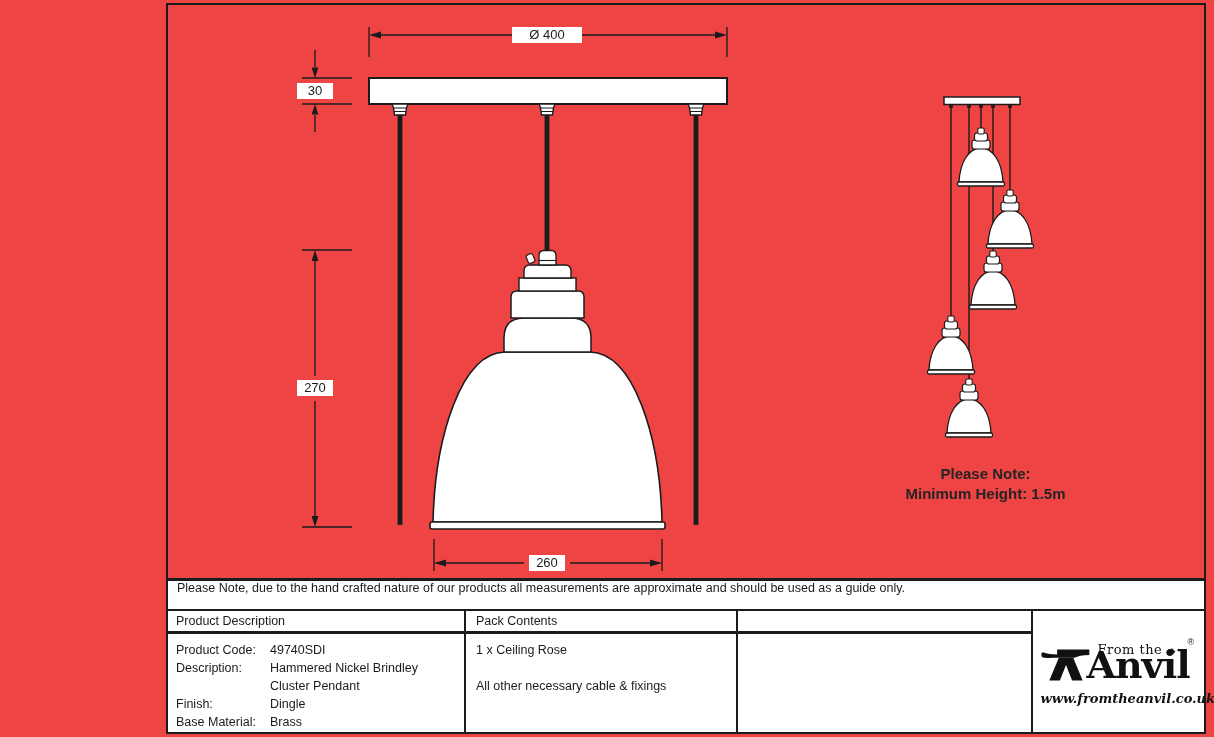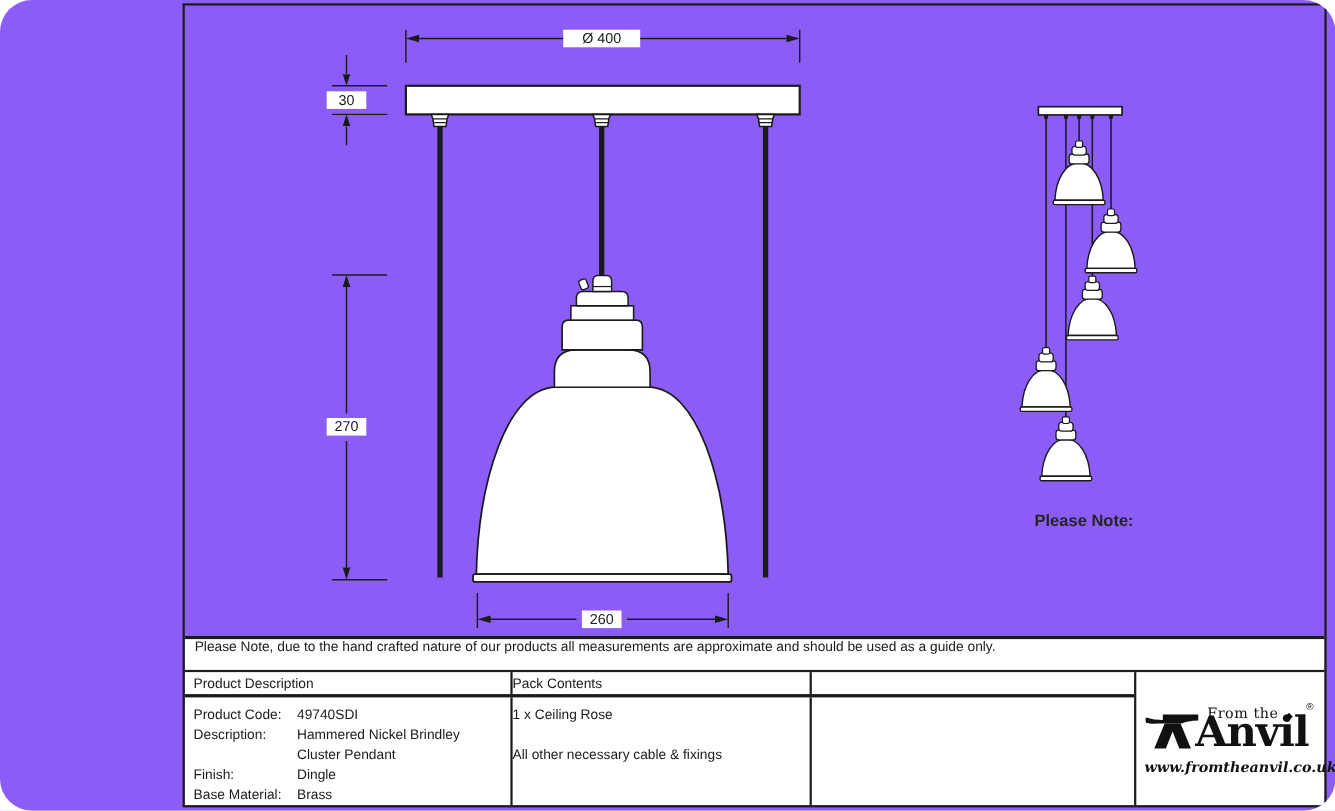--- a/index.html
+++ b/index.html
@@ -1,20 +1,19 @@
 <!DOCTYPE html>
 <html><head>
 <meta charset="utf-8">
 <style>
   html,body { margin:0; padding:0; background:#fff; }
   #stage {
-    position:relative; width:1214px; height:737px; background:#8b5cf6;
+    position:relative; width:1214px; height:737px; background:#ef4444;
     font-family:"Liberation Sans","DejaVu Sans",sans-serif; color:#1b1b1b;
     overflow:hidden;
-    border-radius:29px;
   }
   #art { position:absolute; left:0; top:0; }
   .frame {
     position:absolute; left:166px; top:3px; width:1040px; height:731px;
     border:2px solid #1b1b1b; box-sizing:border-box; pointer-events:none;
   }
   .dim-label {
     position:absolute; font-size:13px; text-align:center; color:#1b1b1b;
     line-height:16px; background:#fff;
   }
@@ -32,21 +31,21 @@
     height:30px; box-sizing:border-box; border-bottom:2px solid #1b1b1b;
     display:flex; padding-left:9px;
   }
   .lower { flex:1; display:flex; min-height:0; }
   .grid { width:863px; display:flex; flex-direction:column; box-sizing:border-box; }
   .thead { display:flex; height:23px; box-sizing:border-box; border-bottom:3px solid #1b1b1b; }
   .thead > div { box-sizing:border-box; display:flex; align-items:center; }
   .tbody { flex:1; display:flex; min-height:0; }
   .tbody > div { box-sizing:border-box; }
   .c1 { width:298px; border-right:2px solid #1b1b1b; padding-left:8px; }
-  .c2 { width:272px; border-right:2px solid #1b1b1b; }
+  .c2 { width:272px; border-right:2px solid #1b1b1b; padding-left:10px; }
   .c3 { flex:1; }
   .tbody .c1 { padding-top:7px; }
   .tbody .c2 { padding-top:7px; }
   .info-row { display:flex; line-height:18px; }
   .info-row .lbl { width:94px; flex:none; }
   .pack-line { line-height:18px; min-height:18px; }
   
   .logo-cell {
     flex:1; border-left:2px solid #1b1b1b; box-sizing:border-box;
     display:flex; align-items:center; justify-content:center;
@@ -160,20 +159,21 @@
     </g>
   </svg>
 
   <div class="dim-label" style="left:512px; top:27px; width:70px;">Ø 400</div>
   <div class="dim-label" style="left:297px; top:83px; width:36px;">30</div>
   <div class="dim-label" style="left:297px; top:380px; width:36px;">270</div>
   <div class="dim-label" style="left:529px; top:555px; width:36px;">260</div>
 
   <div class="cluster-note">
     <div>Please Note:</div>
+    <div>Minimum Height: 1.5m</div>
   </div>
 
   <div class="bottom">
     <div class="note-row">
       <span>Please Note, due to the hand crafted nature of our products all measurements are approximate and should be used as a guide only.</span>
     </div>
     <div class="lower">
       <div class="grid">
         <div class="thead">
           <div class="c1">Product Description</div>

